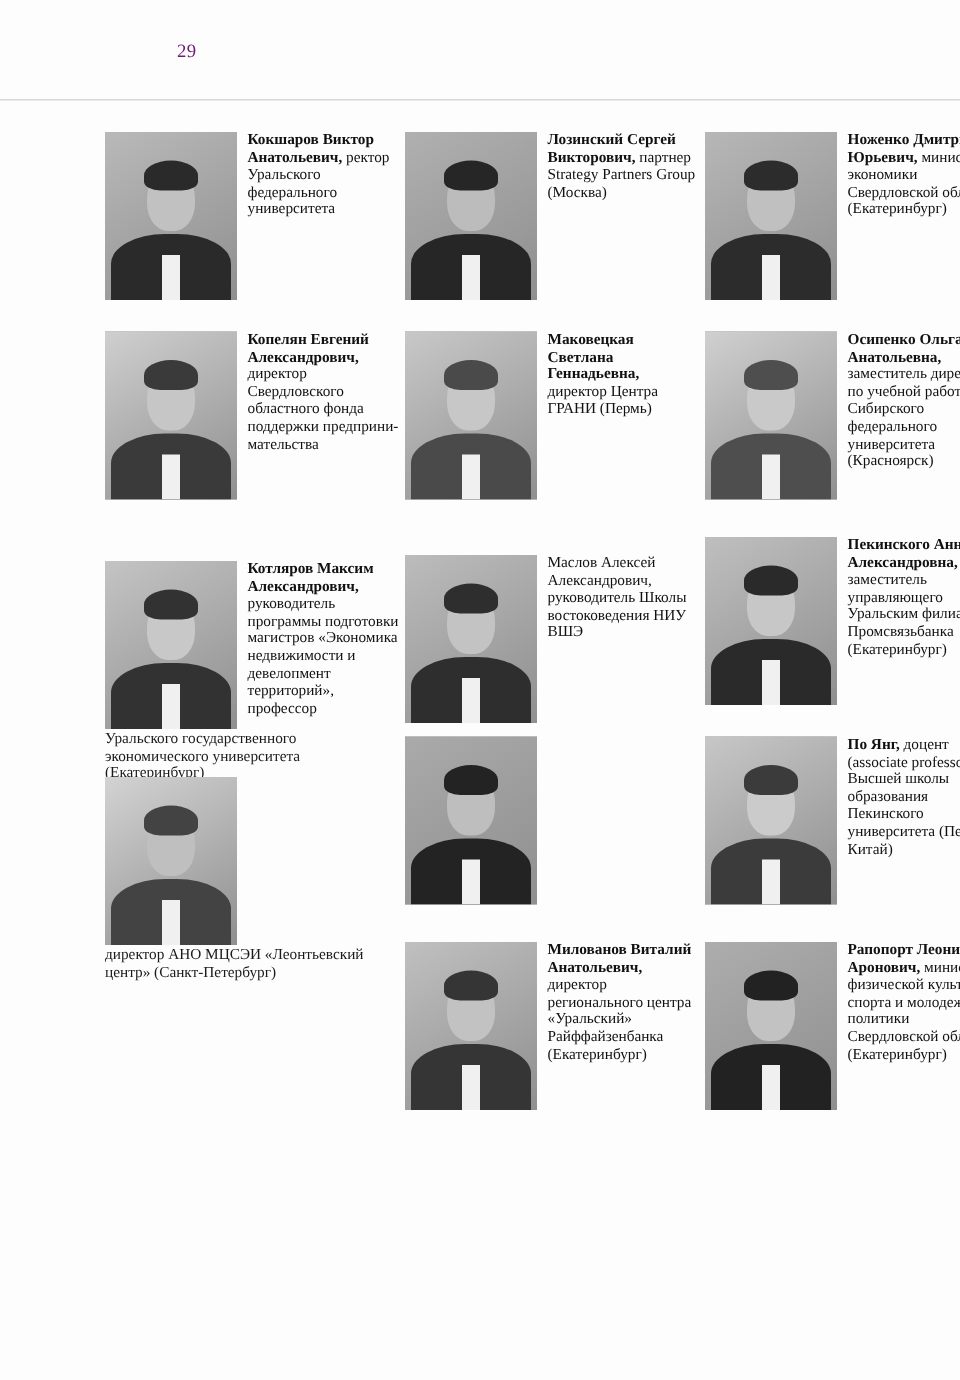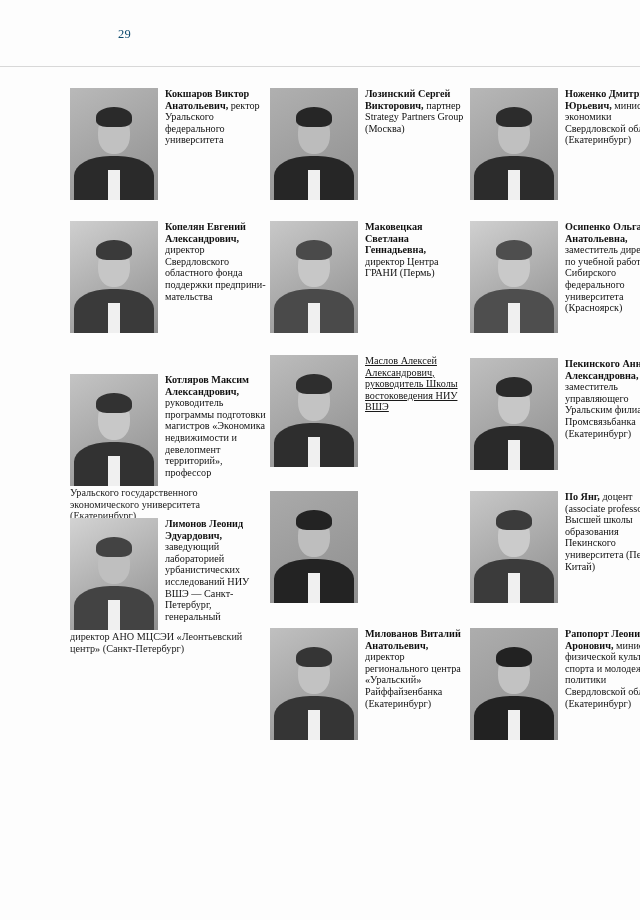--- a/index.html
+++ b/index.html
@@ -20,21 +20,21 @@
     width: 640px;
     height: 920px;
     background: #fdfdfd;
     box-sizing: border-box;
   }
   .page-number {
     position: absolute;
     top: 27px;
     left: 118px;
     font-size: 12.5px;
-    color: #0c4a6e;
+    color: #701a75;
     letter-spacing: 0.2px;
   }
   .header-rule {
     position: absolute;
     top: 66px;
     left: 0;
     width: 640px;
     height: 1px;
     background: #d8d8d8;
   }
@@ -147,21 +147,20 @@
           <div class="overflow-text">Уральского государственного экономического университета (Екатеринбург)</div>
         </div>
         <div class="entry clearfix" style="top: 430px;">
           <div class="photo">
             <div class="bg" style="background: linear-gradient(150deg, rgb(211, 211, 209) 0%, rgb(143, 143, 141) 100%);"></div>
             <div class="shoulders" style="left: 4px; right: 4px; bottom: 0px; height: 44px; background: rgb(67, 67, 69);"></div>
             <div class="collar" style="left: 38px; bottom: 0px; width: 12px; height: 30px; transform: skewX(0deg);"></div>
             <div class="head" style="left: 28px; top: 24px; width: 32px; height: 42px; background: rgb(198, 190, 179);"></div>
             <div class="head" style="left: 26px; top: 19px; width: 36px; height: 20px; background: rgb(67, 67, 69); border-radius: 50% 50% 30% 30%;"></div>
           </div>
-          <div class="caption"><b>Лимонов Леонид Эдуардович,</b> <span>заведующий лабораторией урбанистических исследований НИУ ВШЭ — Санкт-Петербург, генеральный</span></div>
           <div class="overflow-text">директор АНО МЦСЭИ «Леонтьевский центр» (Санкт-Петербург)</div>
         </div>
       </div>
     <div class="col col-2">
         <div class="entry clearfix" style="top: 0px;">
           <div class="photo">
             <div class="bg" style="background: linear-gradient(150deg, rgb(176, 176, 174) 0%, rgb(143, 143, 141) 100%);"></div>
             <div class="shoulders" style="left: 4px; right: 4px; bottom: 0px; height: 44px; background: rgb(38, 38, 42);"></div>
             <div class="collar" style="left: 38px; bottom: 0px; width: 12px; height: 30px; transform: skewX(0deg);"></div>
             <div class="head" style="left: 28px; top: 24px; width: 32px; height: 42px; background: rgb(195, 187, 176);"></div>
@@ -172,21 +171,21 @@
         <div class="entry clearfix" style="top: 133px;">
           <div class="photo">
             <div class="bg" style="background: linear-gradient(150deg, rgb(200, 200, 198) 0%, rgb(143, 143, 141) 100%);"></div>
             <div class="shoulders" style="left: 4px; right: 4px; bottom: 0px; height: 44px; background: rgb(74, 74, 76);"></div>
             <div class="collar" style="left: 38px; bottom: 0px; width: 12px; height: 30px; transform: skewX(0deg);"></div>
             <div class="head" style="left: 28px; top: 24px; width: 32px; height: 42px; background: rgb(206, 198, 187);"></div>
             <div class="head" style="left: 26px; top: 19px; width: 36px; height: 20px; background: rgb(74, 74, 76); border-radius: 50% 50% 30% 30%;"></div>
           </div>
           <div class="caption"><b>Маковецкая Светлана Геннадьевна,</b> <span>директор Центра ГРАНИ (Пермь)</span></div>
         </div>
-        <div class="entry clearfix" style="top: 267px; text-decoration: underline;">
+        <div class="entry clearfix" style="top: 282px;">
           <div class="photo">
             <div class="bg" style="background: linear-gradient(150deg, rgb(188, 188, 186) 0%, rgb(143, 143, 141) 100%);"></div>
             <div class="shoulders" style="left: 4px; right: 4px; bottom: 0px; height: 44px; background: rgb(46, 46, 48);"></div>
             <div class="collar" style="left: 38px; bottom: 0px; width: 12px; height: 30px; transform: skewX(0deg);"></div>
             <div class="head" style="left: 28px; top: 24px; width: 32px; height: 42px; background: rgb(202, 194, 183);"></div>
             <div class="head" style="left: 26px; top: 19px; width: 36px; height: 20px; background: rgb(46, 46, 48); border-radius: 50% 50% 30% 30%;"></div>
           </div>
           <div class="caption"><span>Маслов Алексей Александрович,</span> <span>руководитель Школы востоковедения НИУ ВШЭ</span></div>
         </div>
         <div class="entry clearfix" style="top: 403px;">

